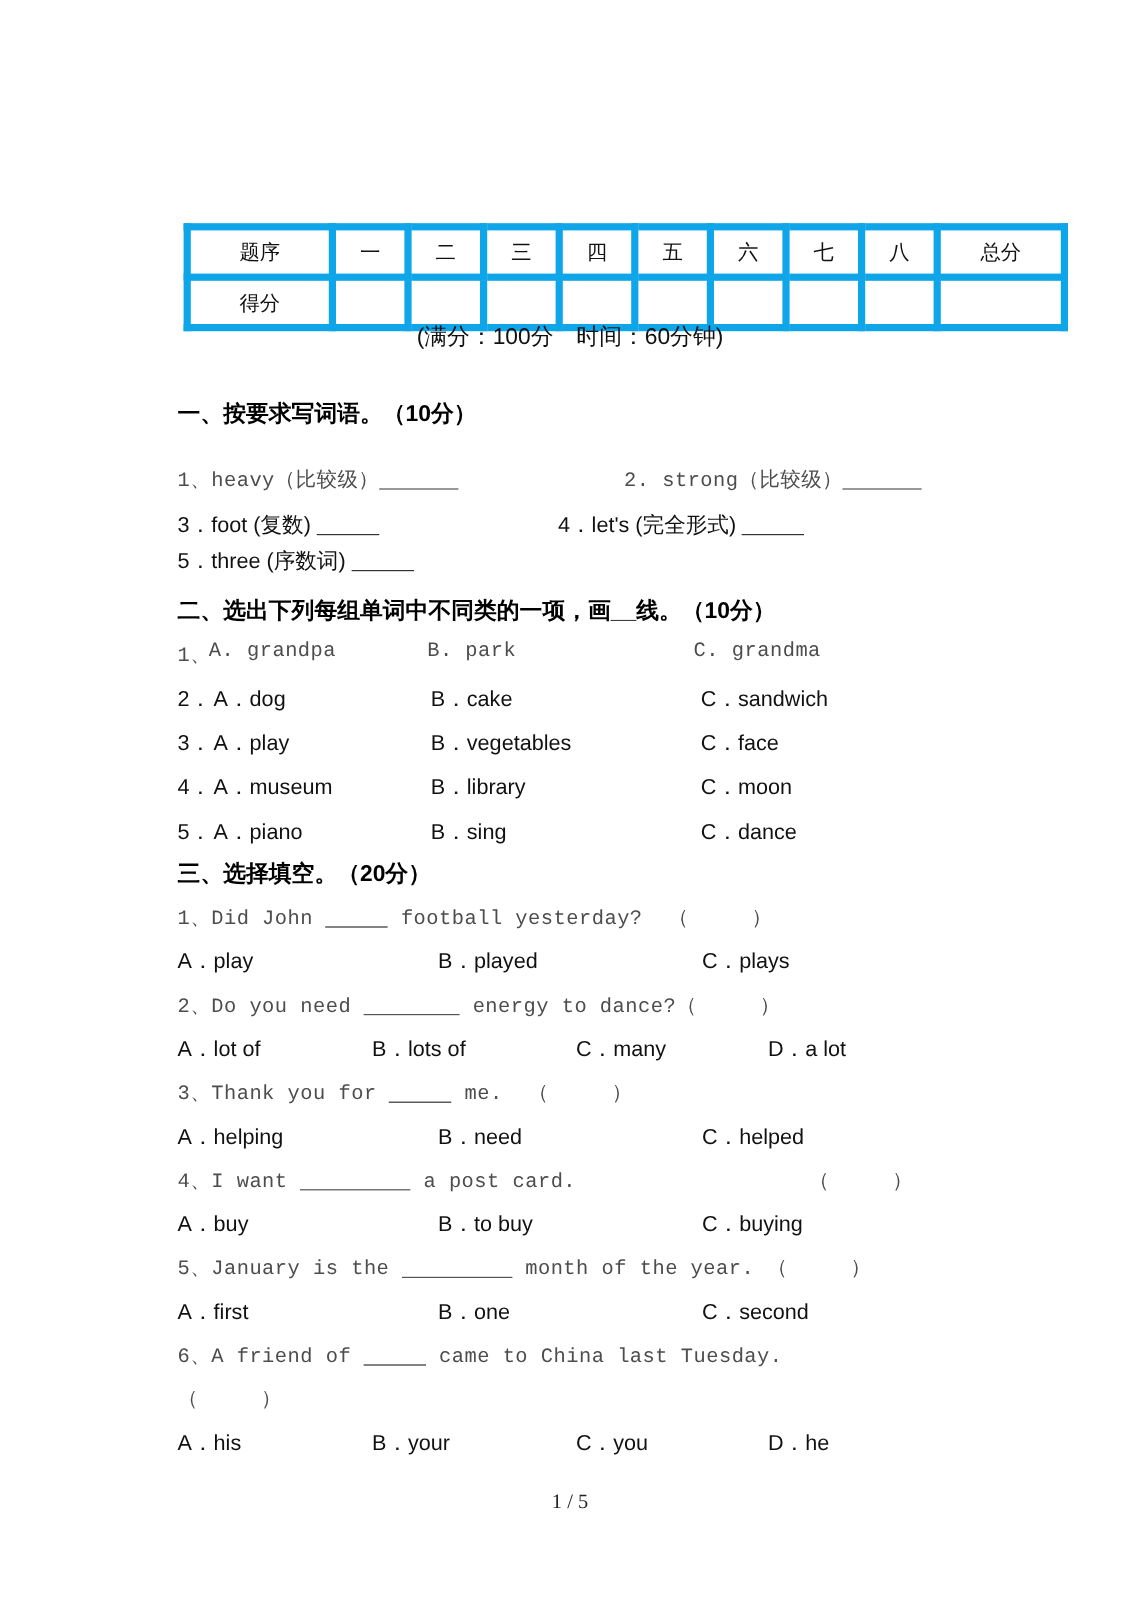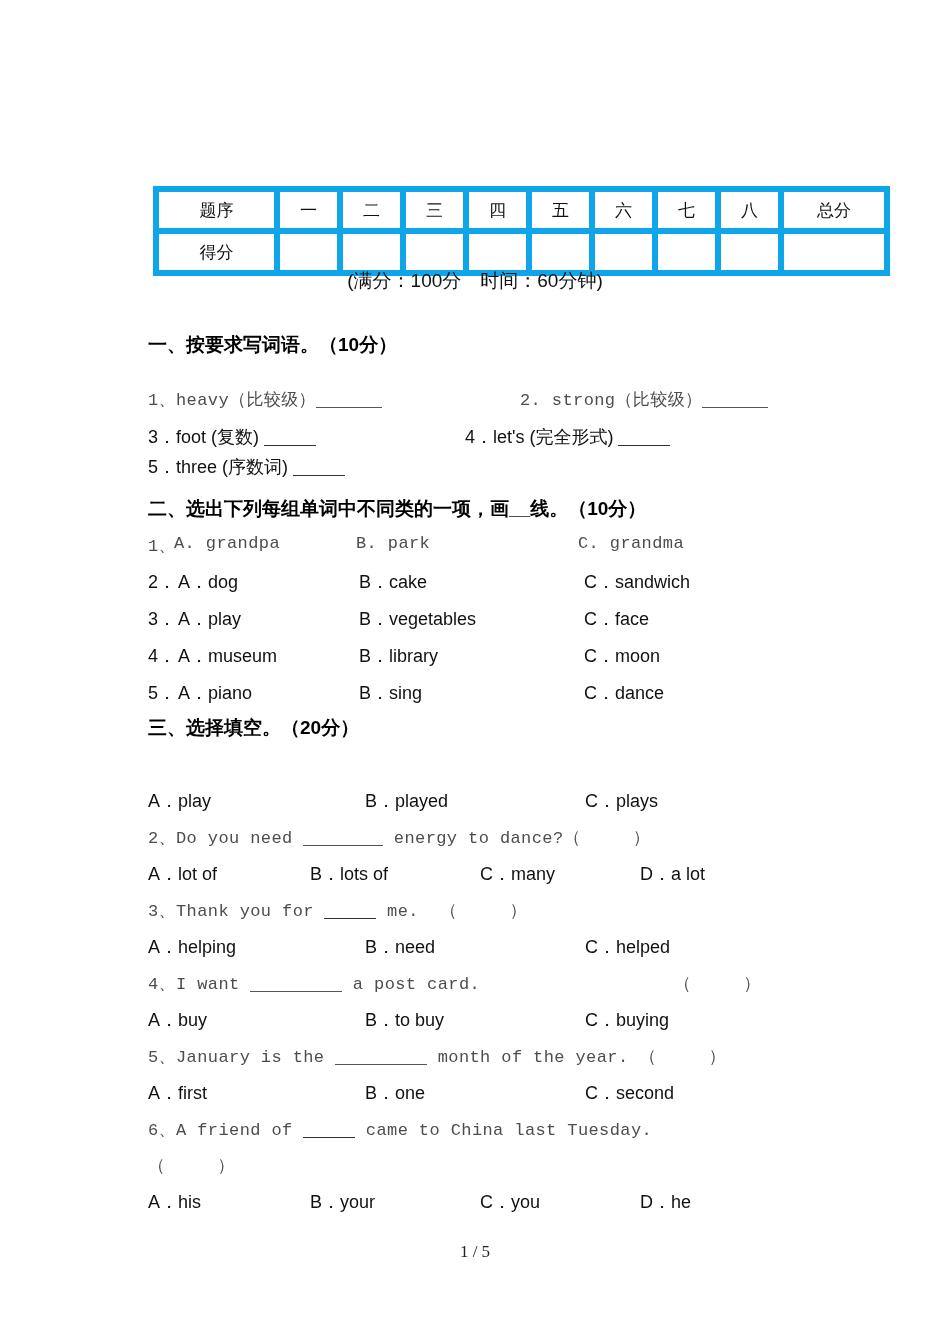--- a/index.html
+++ b/index.html
@@ -200,20 +200,23 @@
   <div class="row sans" style="top:681px; width:680px;">
     <span class="cell" style="left:0;">5．</span>
     <span class="cell" style="left:30px;">A．piano</span>
     <span class="cell" style="left:211px;">B．sing</span>
     <span class="cell" style="left:436px;">C．dance</span>
     &nbsp;
   </div>
 
   <div class="sec-head" style="top:715px;">三、选择填空。（20分）</div>
 
+  <div class="row serif-mono" style="top:753px;">
+    <span>1、</span><span>Did John</span> <span class="blank-m"></span> <span>football yesterday?</span>&nbsp;&nbsp;<span>（　　　）</span>
+  </div>
   <div class="row sans" style="top:789px; width:680px;">
     <span class="cell" style="left:0;">A．play</span>
     <span class="cell" style="left:217px;">B．played</span>
     <span class="cell" style="left:437px;">C．plays</span>
     &nbsp;
   </div>
 
   <div class="row serif-mono" style="top:826px;">
     <span>2、</span><span>Do you need</span> <span class="blank-xl"></span> <span>energy to dance?</span><span>（　　　）</span>
   </div>

